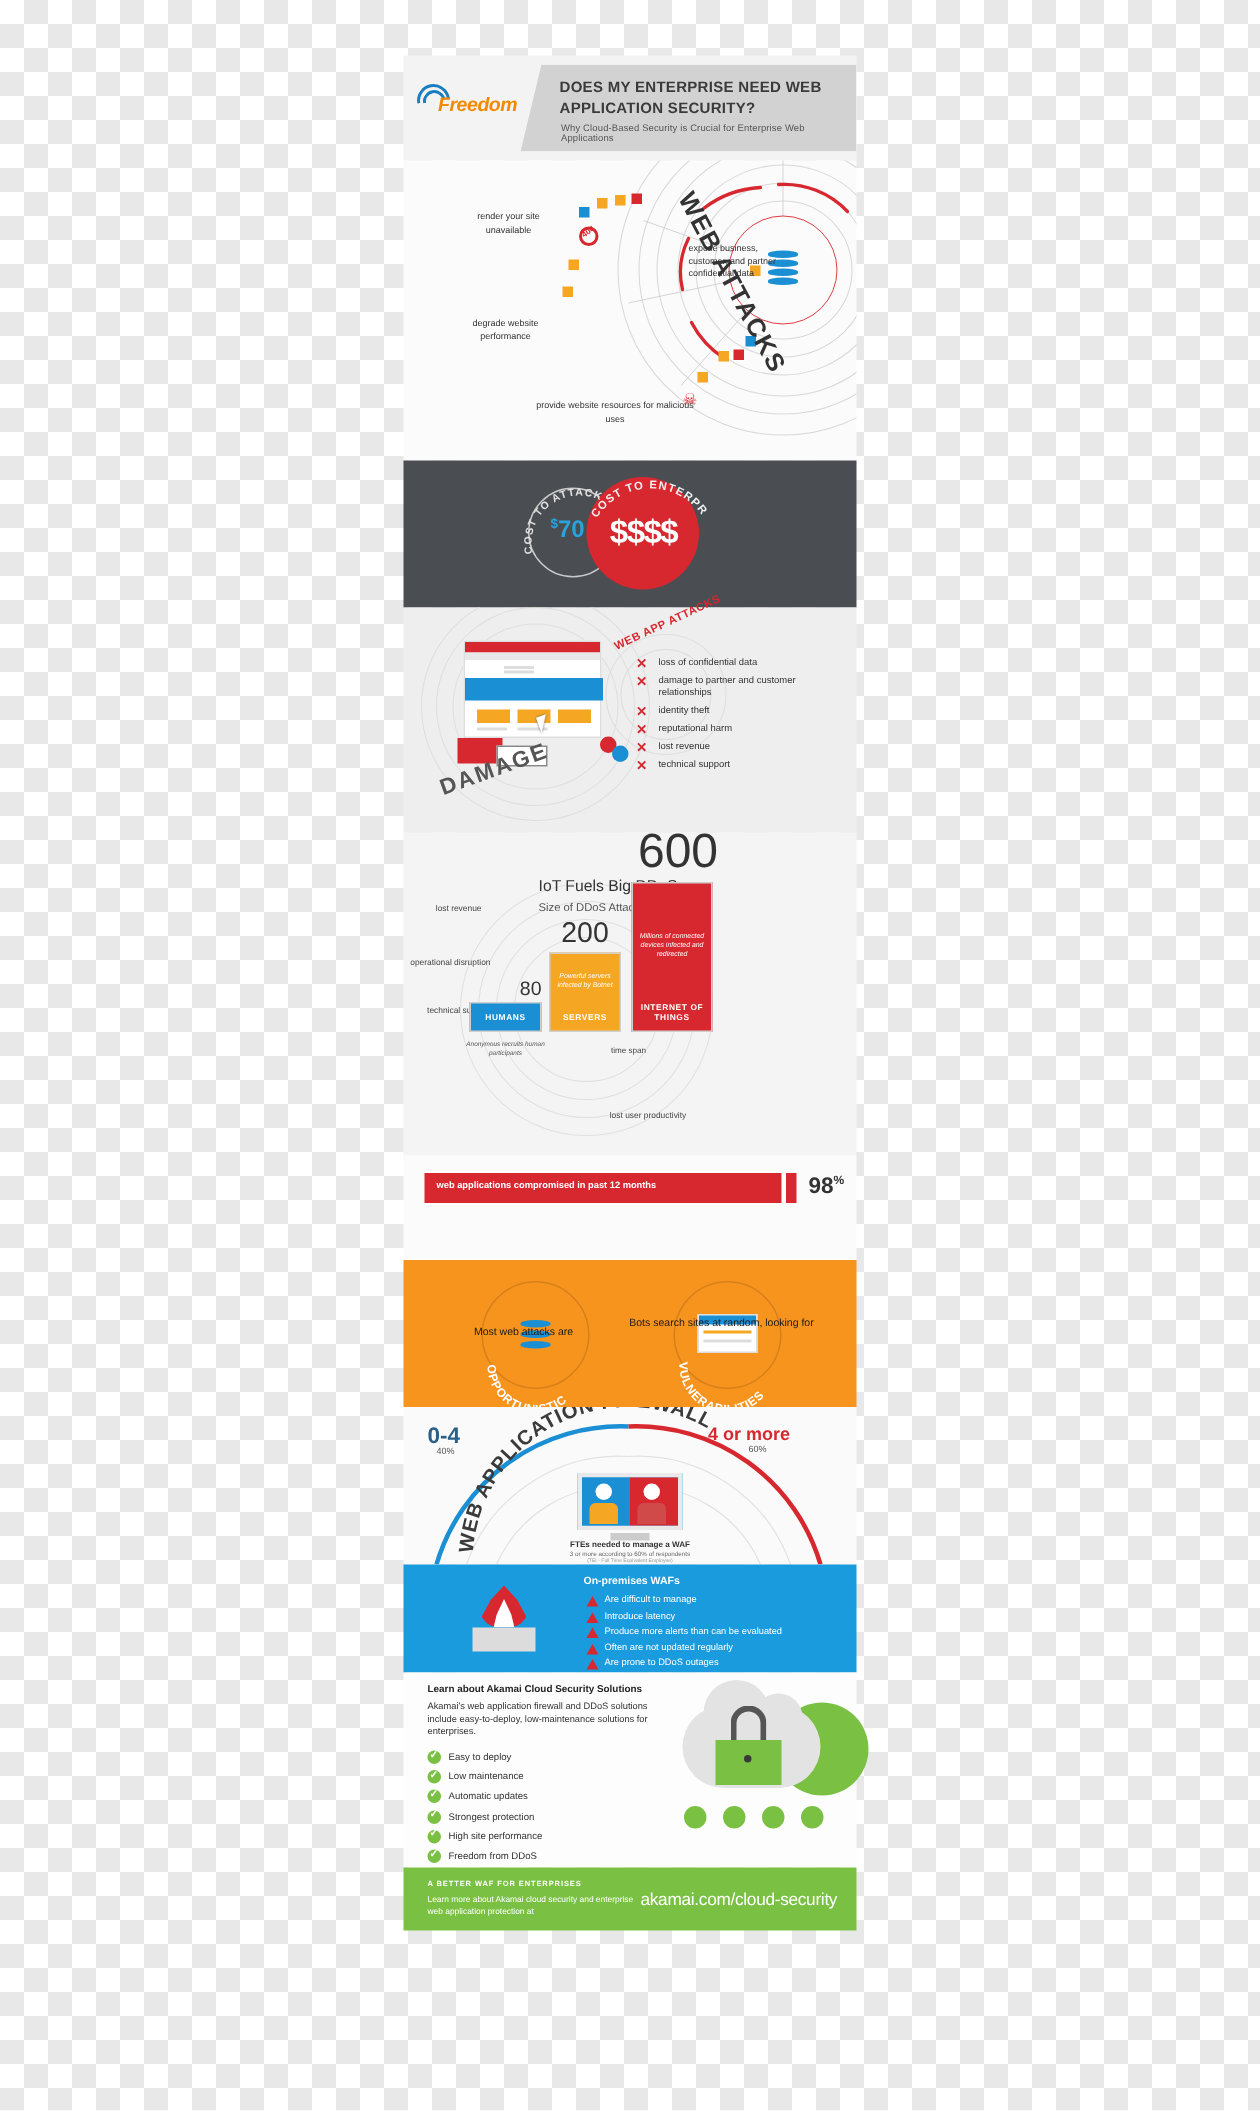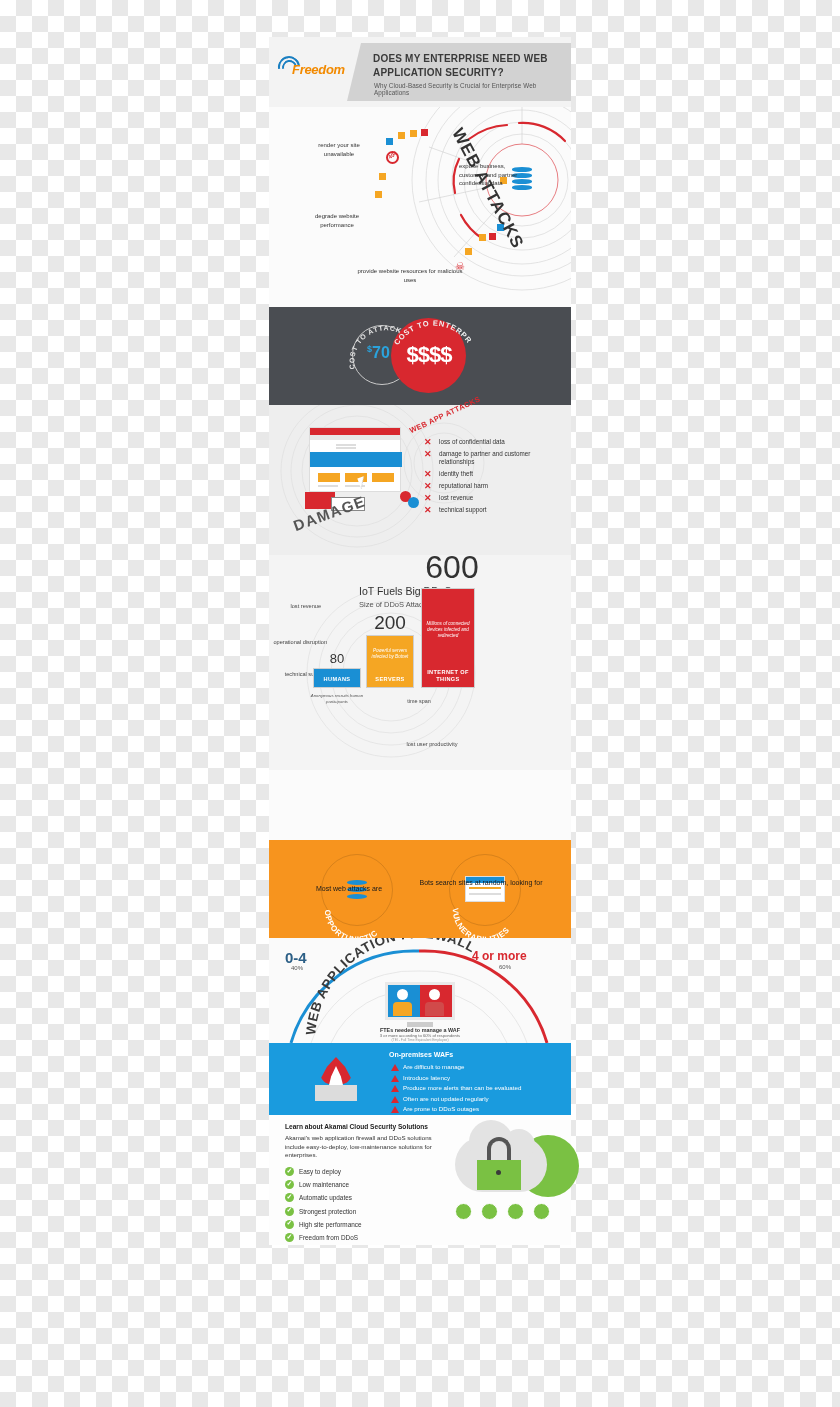--- a/index.html
+++ b/index.html
@@ -392,39 +392,45 @@
     <div class="iot-sub">Size of DDoS Attacks (Gbps)</div>
 
     <div class="axis-lbl" style="left:4px; top:48px; width:48px;">lost revenue</div>
     <div class="axis-lbl" style="left:0px; top:84px; width:58px;">operational disruption</div>
     <div class="axis-lbl" style="left:4px; top:116px; width:54px;">technical support</div>
     <div class="axis-lbl" style="left:128px; top:186px; width:70px; text-align:center;">lost user productivity</div>
 
     <div class="bar" style="left:44px; width:48px; height:20px; background:#1a8fd4; border:1.5px solid #cfcfcf;">
       <div class="bar-cat">HUMANS</div>
     </div>
-    <div class="bar-val" style="left:44px; bottom:104px; width:48px; font-size:13px;">80</div>
+    <div class="bar-val" style="left:44px; bottom:104px; width:48px; font-size:13px;text-align:right;">80</div>
     <div class="bar-note" style="left:40px; bottom:66px; width:56px;">Anonymous recruits human participants</div>
 
     <div class="bar" style="left:97px; width:48px; height:53px; background:#f5a623; border:1.5px solid #cfcfcf;">
       <div class="bar-desc" style="top:12px;">Powerful servers infected by Botnet</div>
       <div class="bar-cat">SERVERS</div>
     </div>
     <div class="bar-val" style="left:97px; bottom:136px; width:48px; font-size:19px;">200</div>
 
     <div class="bar" style="left:152px; width:54px; height:100px; background:#d8282f; border:1.5px solid #cfcfcf;">
       <div class="bar-desc" style="top:32px;">Millions of connected devices infected and redirected</div>
       <div class="bar-cat">INTERNET OF THINGS</div>
     </div>
     <div class="bar-val" style="left:156px; bottom:184px; width:54px; font-size:32px;">600</div>
 
     <div style="position:absolute;left:120px;bottom:66px;width:60px;text-align:center;font-size:5.4px;color:#444;">time span</div>
   </div>
 
   <div class="band pct">
+    <div class="pct-row">
+      <div class="pct-track"></div>
+      <div class="pct-cap" style="left:238px;"></div>
+      <div class="pct-label">web applications compromised in past 12 months</div>
+      <div class="pct-num"><span>98</span><sup>%</sup></div>
+    </div>
   </div>
 
   <div class="band orange">
     <div class="o-circle" style="left:52px;"></div>
     <div class="o-circle" style="left:180px;"></div>
 
     <div style="position:absolute;left:78px;top:40px;width:20px;height:24px;">
       <div style="position:absolute;top:0;width:20px;height:5px;background:#1a8fd4;border-radius:50%/45%;"></div>
       <div style="position:absolute;top:7px;width:20px;height:5px;background:#1a8fd4;border-radius:50%/45%;"></div>
       <div style="position:absolute;top:14px;width:20px;height:5px;background:#1a8fd4;border-radius:50%/45%;"></div>
@@ -528,15 +534,20 @@
     <div class="cloud"></div>
     <div class="lock-sh"></div>
     <div class="lock-body"></div>
     <div class="lock-key"></div>
     <div class="dot" style="left:186px; top:88px;"></div>
     <div class="dot" style="left:212px; top:88px;"></div>
     <div class="dot" style="left:238px; top:88px;"></div>
     <div class="dot" style="left:264px; top:88px;"></div>
   </div>
 
+  <div class="band footer">
+    <div class="ft-h">A BETTER WAF FOR ENTERPRISES</div>
+    <div class="ft-p">Learn more about Akamai cloud security and enterprise web application protection at</div>
+    <div class="ft-url">akamai.com/cloud-security</div>
+  </div>
 
 </div>
 </div>
 
 </body></html>

